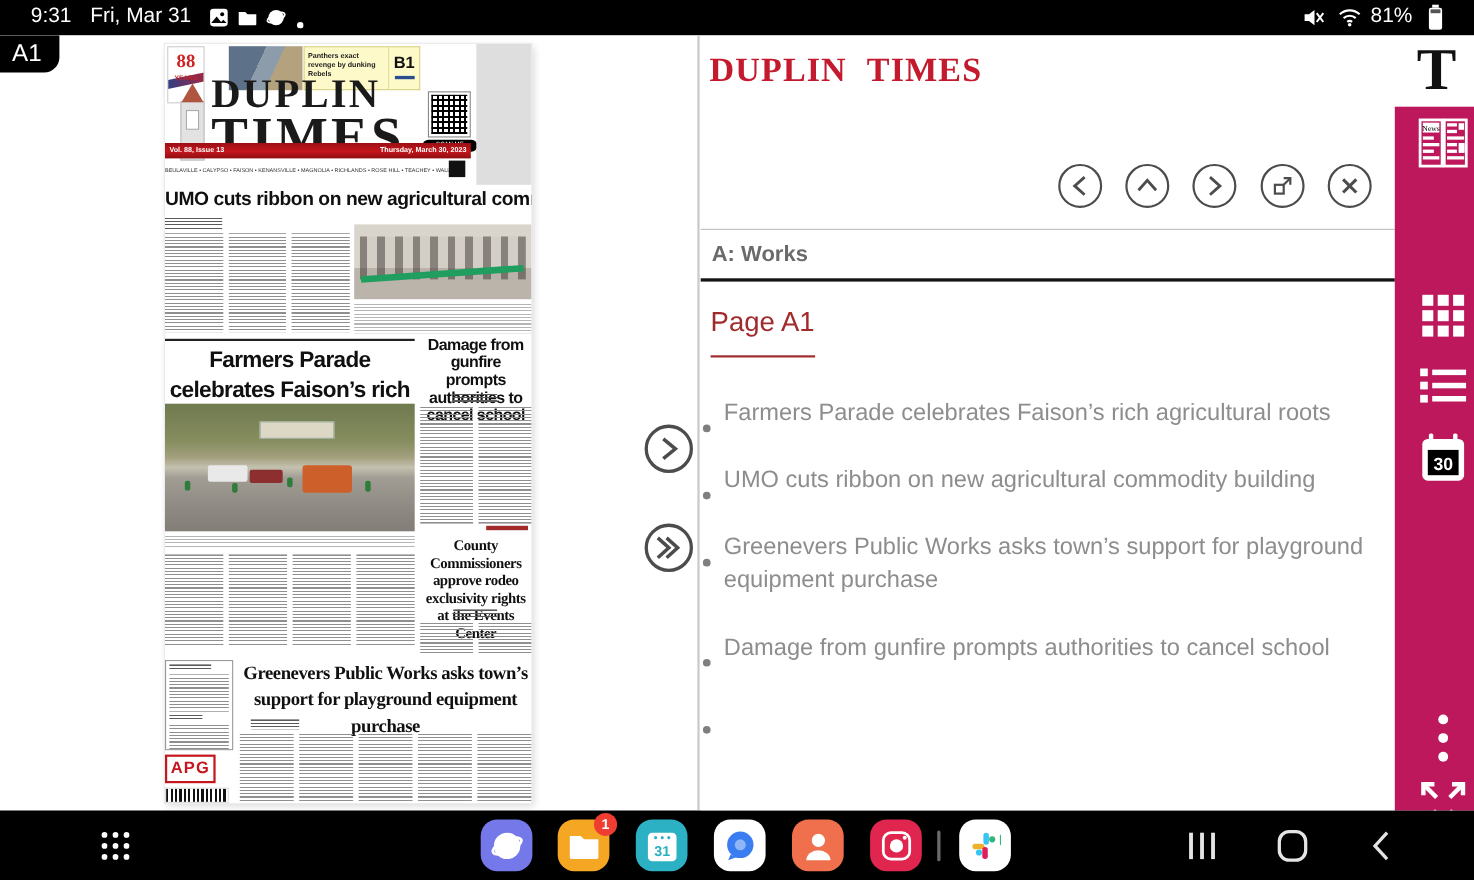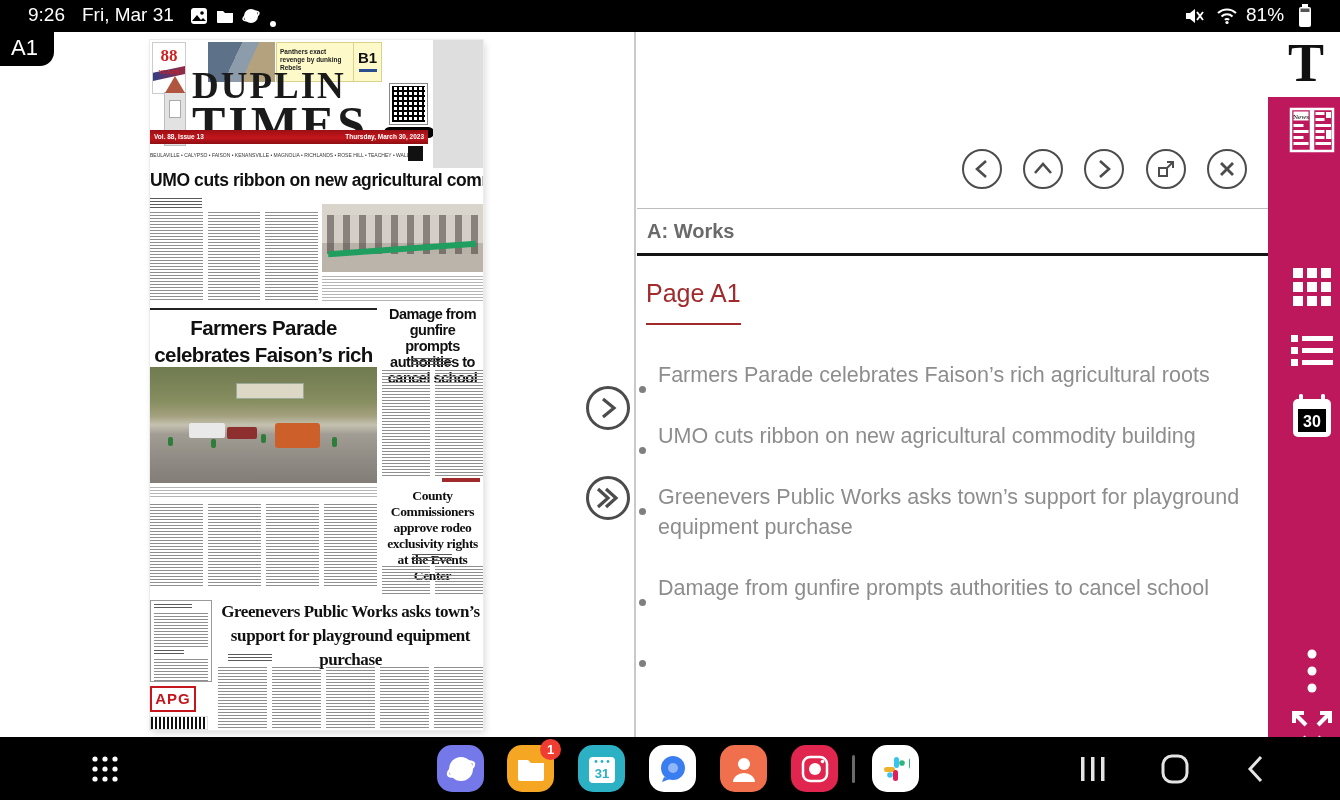--- a/index.html
+++ b/index.html
@@ -78,21 +78,21 @@
   .badge { position:absolute; top:-6px; right:-7px; width:21px; height:21px; border-radius:50%;
            background:#f03d32; color:#fff; font-size:13px; font-weight:bold; text-align:center; line-height:21px; }
   .navbar-ico { position:absolute; top:0; height:63px; display:flex; align-items:center; cursor:pointer; }
 </style>
 </head>
 <body>
 
 <div class="screen">
 
   <div class="statusbar">
-    <span class="sb-text" style="left:28px;">9:26</span>
+    <span class="sb-text" style="left:28px;">9:31</span>
     <span class="sb-text" style="left:82px;">Fri, Mar 31</span>
     <span class="sb-ico" style="left:190px;">
       <svg width="18" height="18" viewBox="0 0 18 18">
           <rect x="1" y="1" width="16" height="16" rx="3" fill="#fff"></rect>
           <circle cx="12" cy="6" r="1.8" fill="#000"></circle>
           <path d="M2 14 L7 8 L11 13 L13 11 L16 14 Z" fill="#000"></path>
         </svg>
     </span>
     <span class="sb-ico" style="left:216px;">
       <svg width="18" height="18" viewBox="0 0 18 18">
@@ -248,20 +248,21 @@
     </div>
     <div class="fbtn" style="left:586px; top:444px;">
       <svg width="26" height="24" viewBox="0 0 26 24">
           <polyline points="3,3 13,12 3,21" fill="none" stroke="#4c4c4c" stroke-width="3.2"></polyline>
           <polyline points="11,3 21,12 11,21" fill="none" stroke="#4c4c4c" stroke-width="3.2"></polyline>
         </svg>
     </div>
 
     <div class="divider"></div>
 
+    <div class="brand">DUPLIN TIMES</div>
     <div class="tlogo serif">T</div>
 
     <div class="cbtn" style="left:962px; top:117px;">
       <svg width="18" height="20" viewBox="0 0 18 20">
           <polyline points="13,2 4,10 13,18" fill="none" stroke="#4c4c4c" stroke-width="2.6"></polyline>
         </svg>
     </div>
     <div class="cbtn" style="left:1023px; top:117px;">
       <svg width="20" height="18" viewBox="0 0 20 18">
           <polyline points="2,13 10,4 18,13" fill="none" stroke="#4c4c4c" stroke-width="2.6"></polyline>

